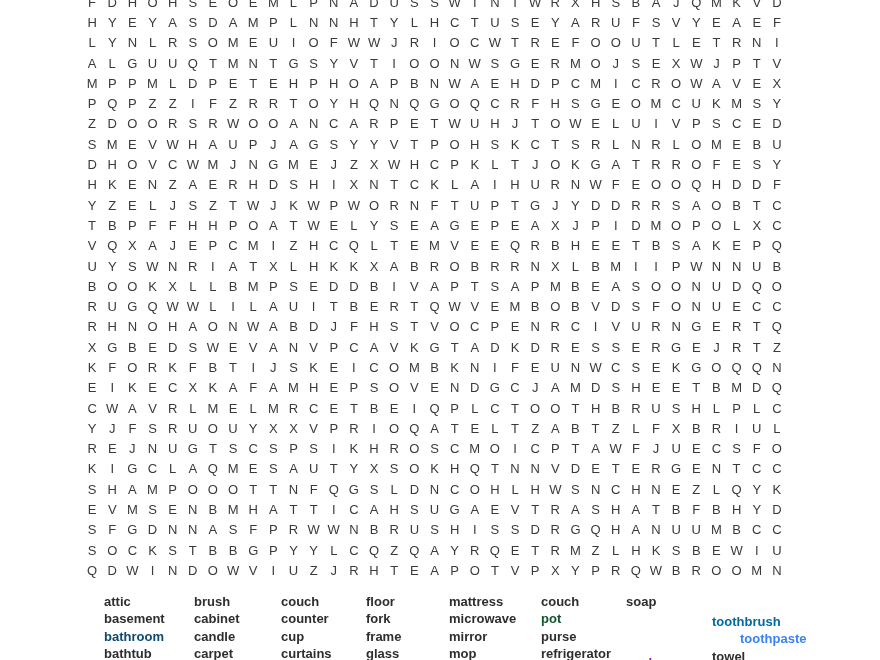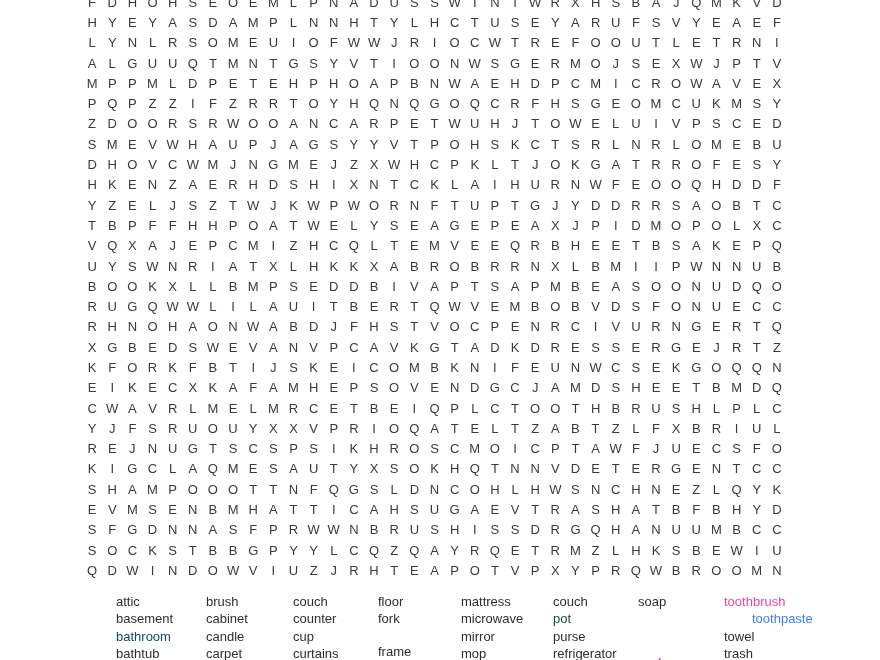--- a/index.html
+++ b/index.html
@@ -27,24 +27,25 @@
     display: flex;
     align-items: center;
     justify-content: center;
     font-size: 13px;
     font-weight: 400;
     color: #3a3a3a;
     user-select: none;
   }
   #wordlist {
     position: absolute;
-    left: 16px;
+    left: 4px;
     top: 593px;
     width: 712px;
     height: 67px;
+    font-weight: bold;
   }
   .word-col {
     position: absolute;
     top: 0;
   }
   .word {
     font-size: 13px;
     color: #2e2e2e;
     line-height: 17.4px;
     white-space: nowrap;
@@ -1086,21 +1087,21 @@
       </div>
       <div class="word-col" style="left: 277px;">
         <div class="word" style="color: rgb(46, 46, 46);">couch</div>
         <div class="word" style="color: rgb(46, 46, 46);">counter</div>
         <div class="word" style="color: rgb(46, 46, 46);">cup</div>
         <div class="word" style="color: rgb(46, 46, 46);">curtains</div>
       </div>
       <div class="word-col" style="left: 362px;">
         <div class="word" style="color: rgb(46, 46, 46);">floor</div>
         <div class="word" style="color: rgb(46, 46, 46);">fork</div>
-        <div class="word" style="color: rgb(46, 46, 46); margin-top: 15px;">frame</div>
+        <div class="word" style="color: rgb(46, 46, 46);">frame</div>
         <div class="word" style="color: rgb(46, 46, 46);">glass</div>
       </div>
       <div class="word-col" style="left: 445px;">
         <div class="word" style="color: rgb(46, 46, 46);">mattress</div>
         <div class="word" style="color: rgb(46, 46, 46);">microwave</div>
         <div class="word" style="color: rgb(46, 46, 46);">mirror</div>
         <div class="word" style="color: rgb(46, 46, 46);">mop</div>
       </div>
       <div class="word-col" style="left: 537px;">
         <div class="word" style="color: rgb(46, 46, 46);">couch</div>
@@ -1108,19 +1109,19 @@
         <div class="word" style="color: rgb(46, 46, 46);">purse</div>
         <div class="word" style="color: rgb(46, 46, 46);">refrigerator</div>
       </div>
       <div class="word-col" style="left: 622px;">
         <div class="word" style="color: rgb(46, 46, 46);">soap</div>
         <div class="word" style="color: #6d28d9; margin-top: 44px;">socks</div>
         <div class="word" style="color: rgb(46, 46, 46);">spatula</div>
         <div class="word" style="color: rgb(46, 46, 46);">sponge</div>
       </div>
       <div class="word-col" style="left: 708px;">
-        <div class="word" style="color: #ec4899;">toothbrush</div>
+        <div class="word" style="color: #0369a1; margin-top: 20px;">toothbrush</div>
         <div class="word" style="color: #3b82f6; margin-left: 28px;">toothpaste</div>
         <div class="word" style="color: rgb(46, 46, 46);">towel</div>
         <div class="word" style="color: rgb(46, 46, 46);">trash</div>
       </div>
     </div>
 </div>
 
 </body></html>

